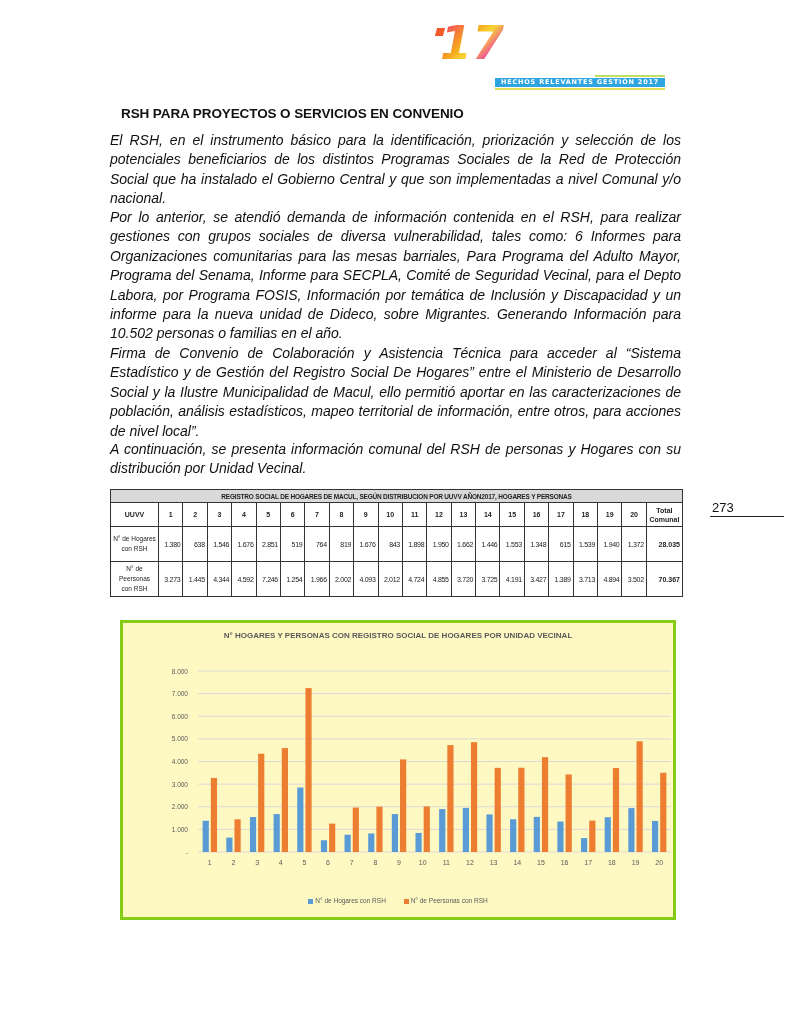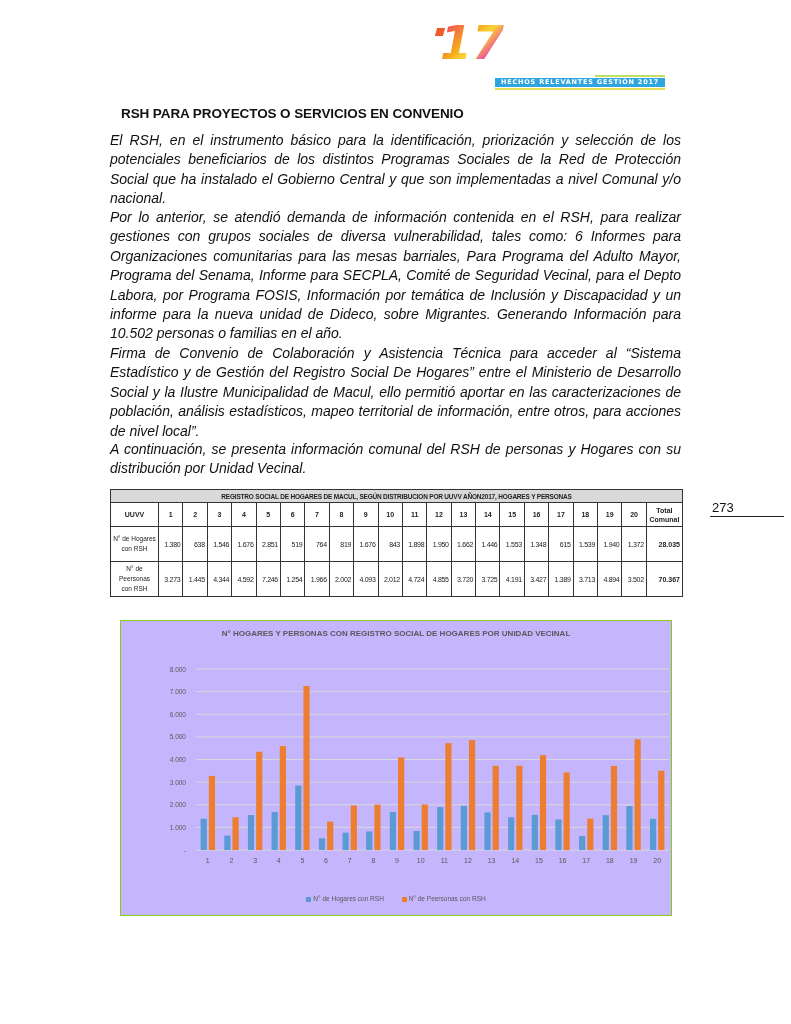--- a/index.html
+++ b/index.html
@@ -40,21 +40,21 @@
   table.rsh tr.head td { height: 23px; font-weight: bold; font-size: 7px; }
   table.rsh tr.hog td { height: 34px; }
   table.rsh tr.per td { height: 34px; }
   table.rsh td.rowlabel { font-weight: normal; font-size: 6.5px; line-height: 10px; }
   table.rsh td.num { text-align: right; letter-spacing: -0.3px; }
   table.rsh td.total { font-weight: bold; text-align: right; }
   table.rsh td.totalhead { font-weight: normal; font-size: 6.5px; line-height: 9px; }
 
   
   .chart { position: absolute; left: 120px; top: 620px; width: 550px; height: 294px;
-           border: 1px solid #84cc16; background: #c4b5fd; }
+           border: 3px solid #84cc16; background: #fef9c3; }
   .chart-title { position: absolute; left: 0; top: 8px; width: 100%; text-align: center;
                  font-size: 8px; font-weight: bold; color: #595959; }
   .chart svg { position: absolute; left: 0; top: 0; }
   .legend { position: absolute; top: 274px; left: 0; width: 100%; text-align: center; font-size: 6.5px; color: #595959; }
   .legend-item { display: inline-block; margin: 0 8px; }
   .swatch { display: inline-block; width: 5px; height: 5px; margin-right: 2px; vertical-align: middle; }
 </style>
 </head>
 <body>
 

